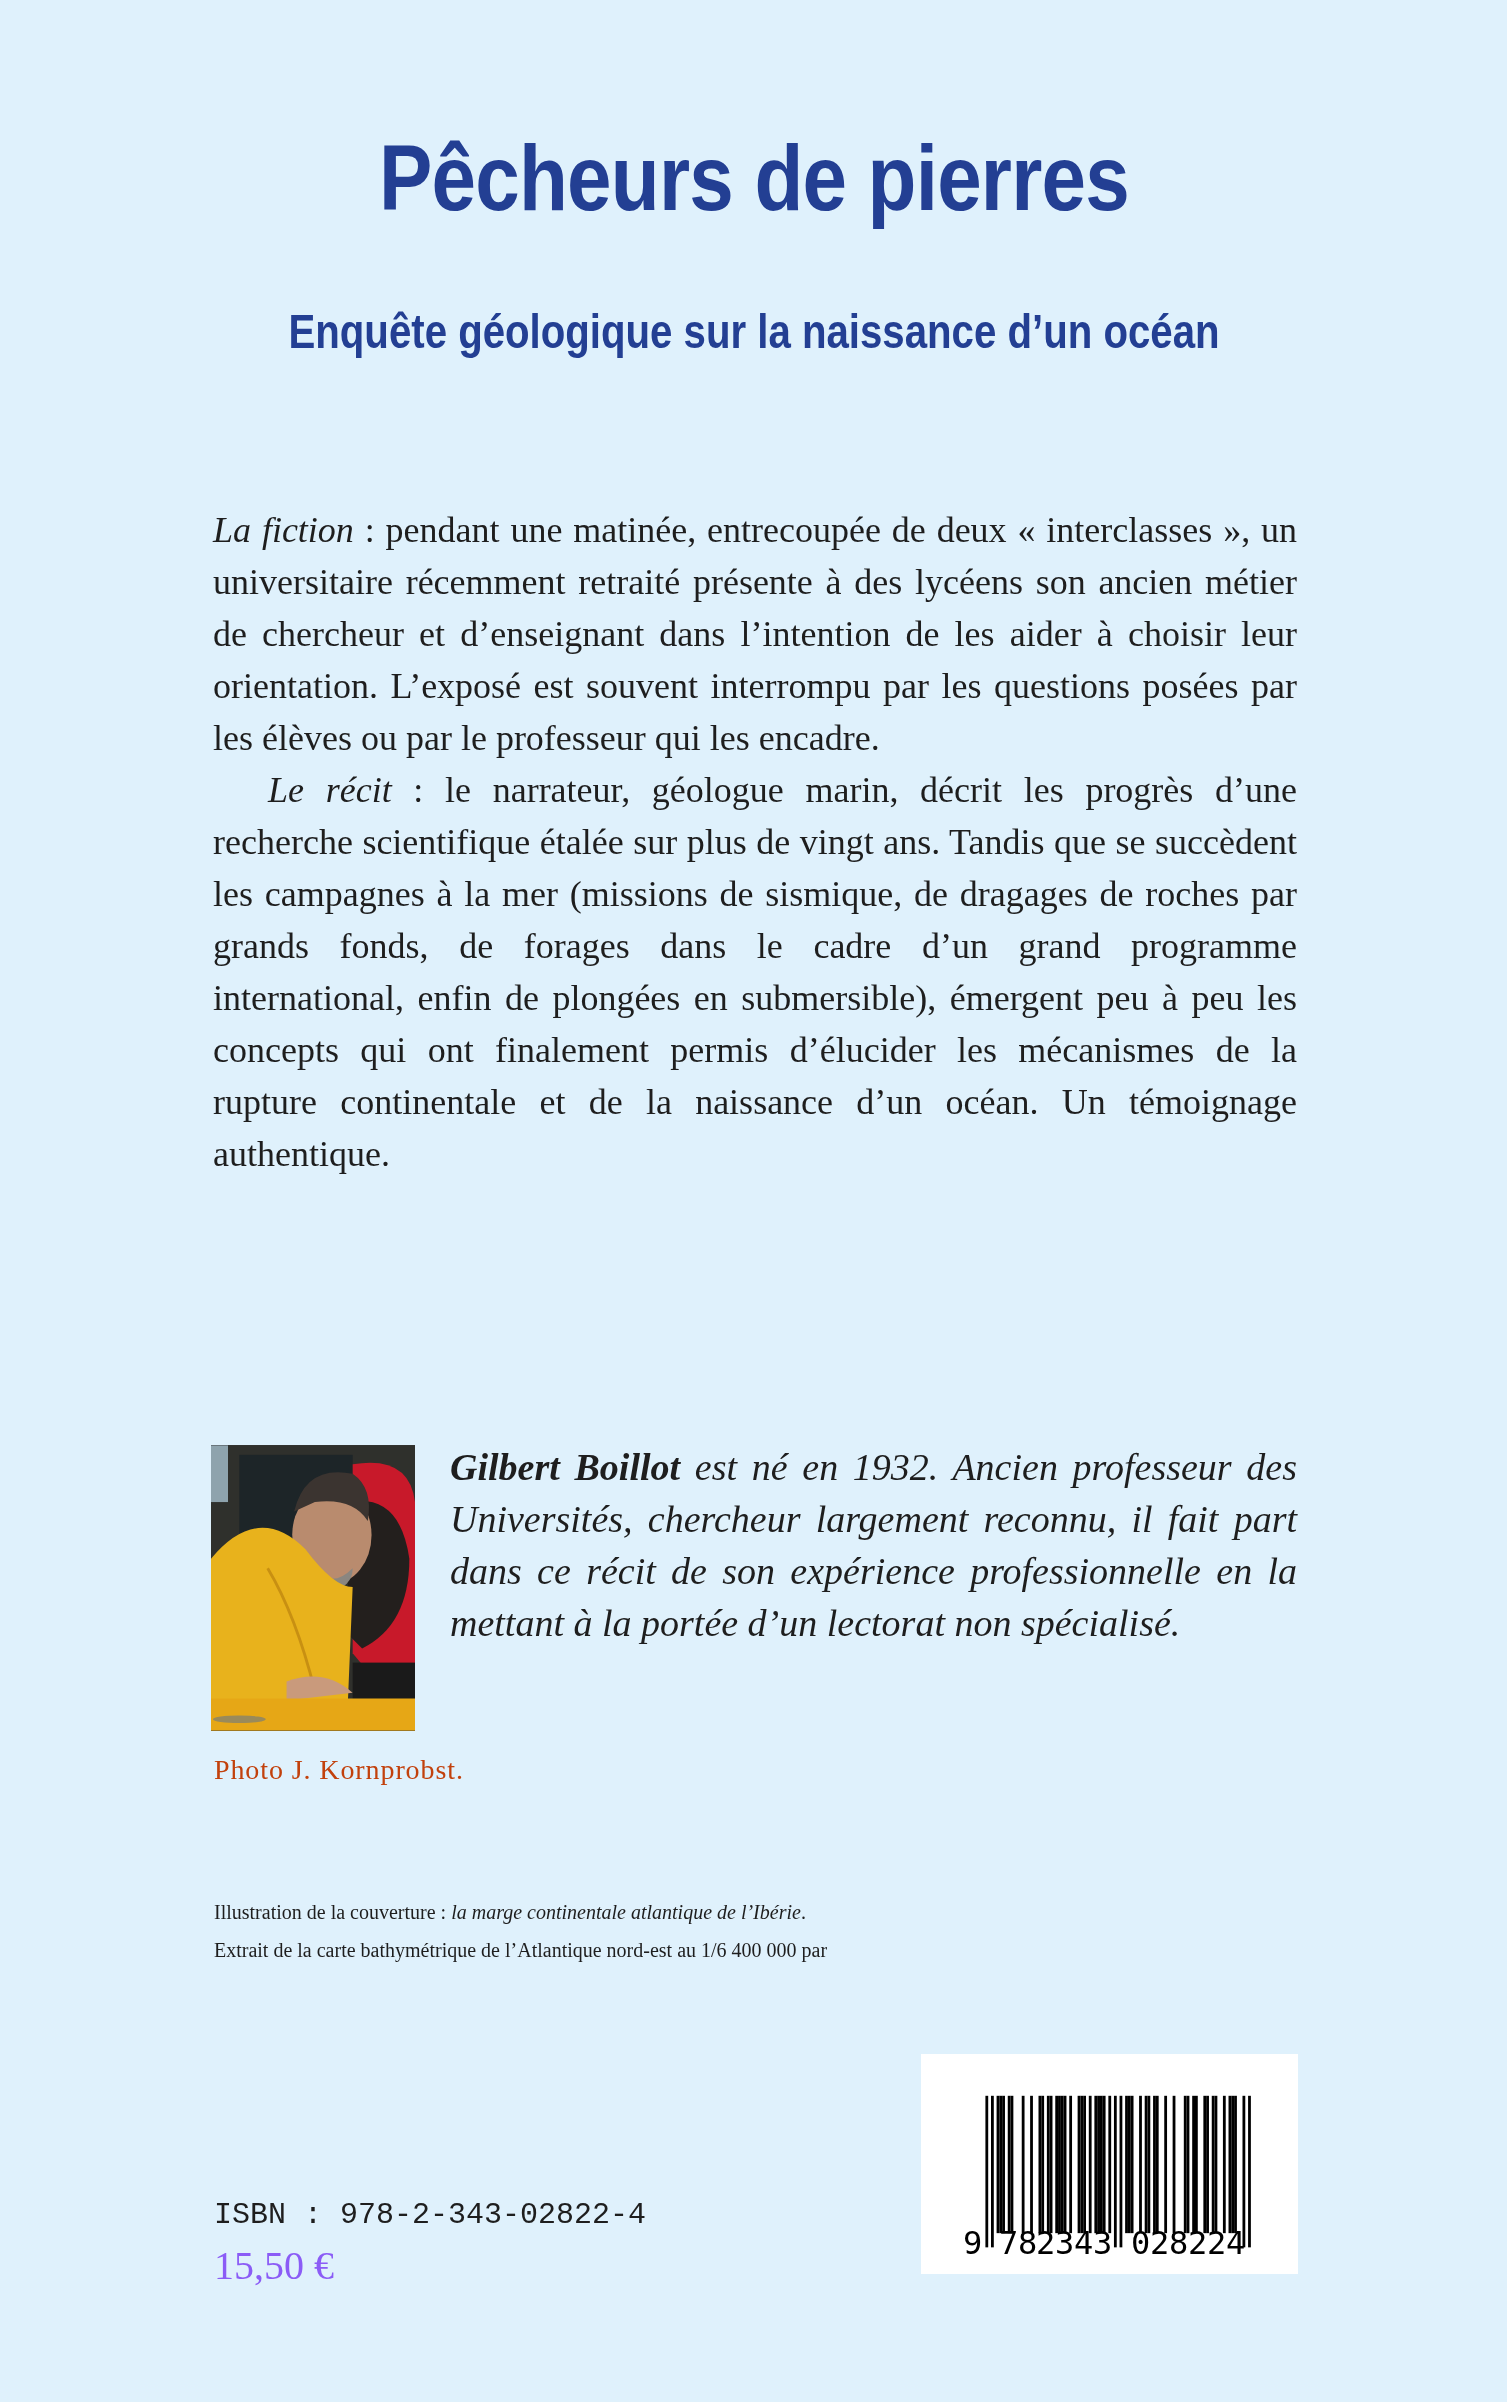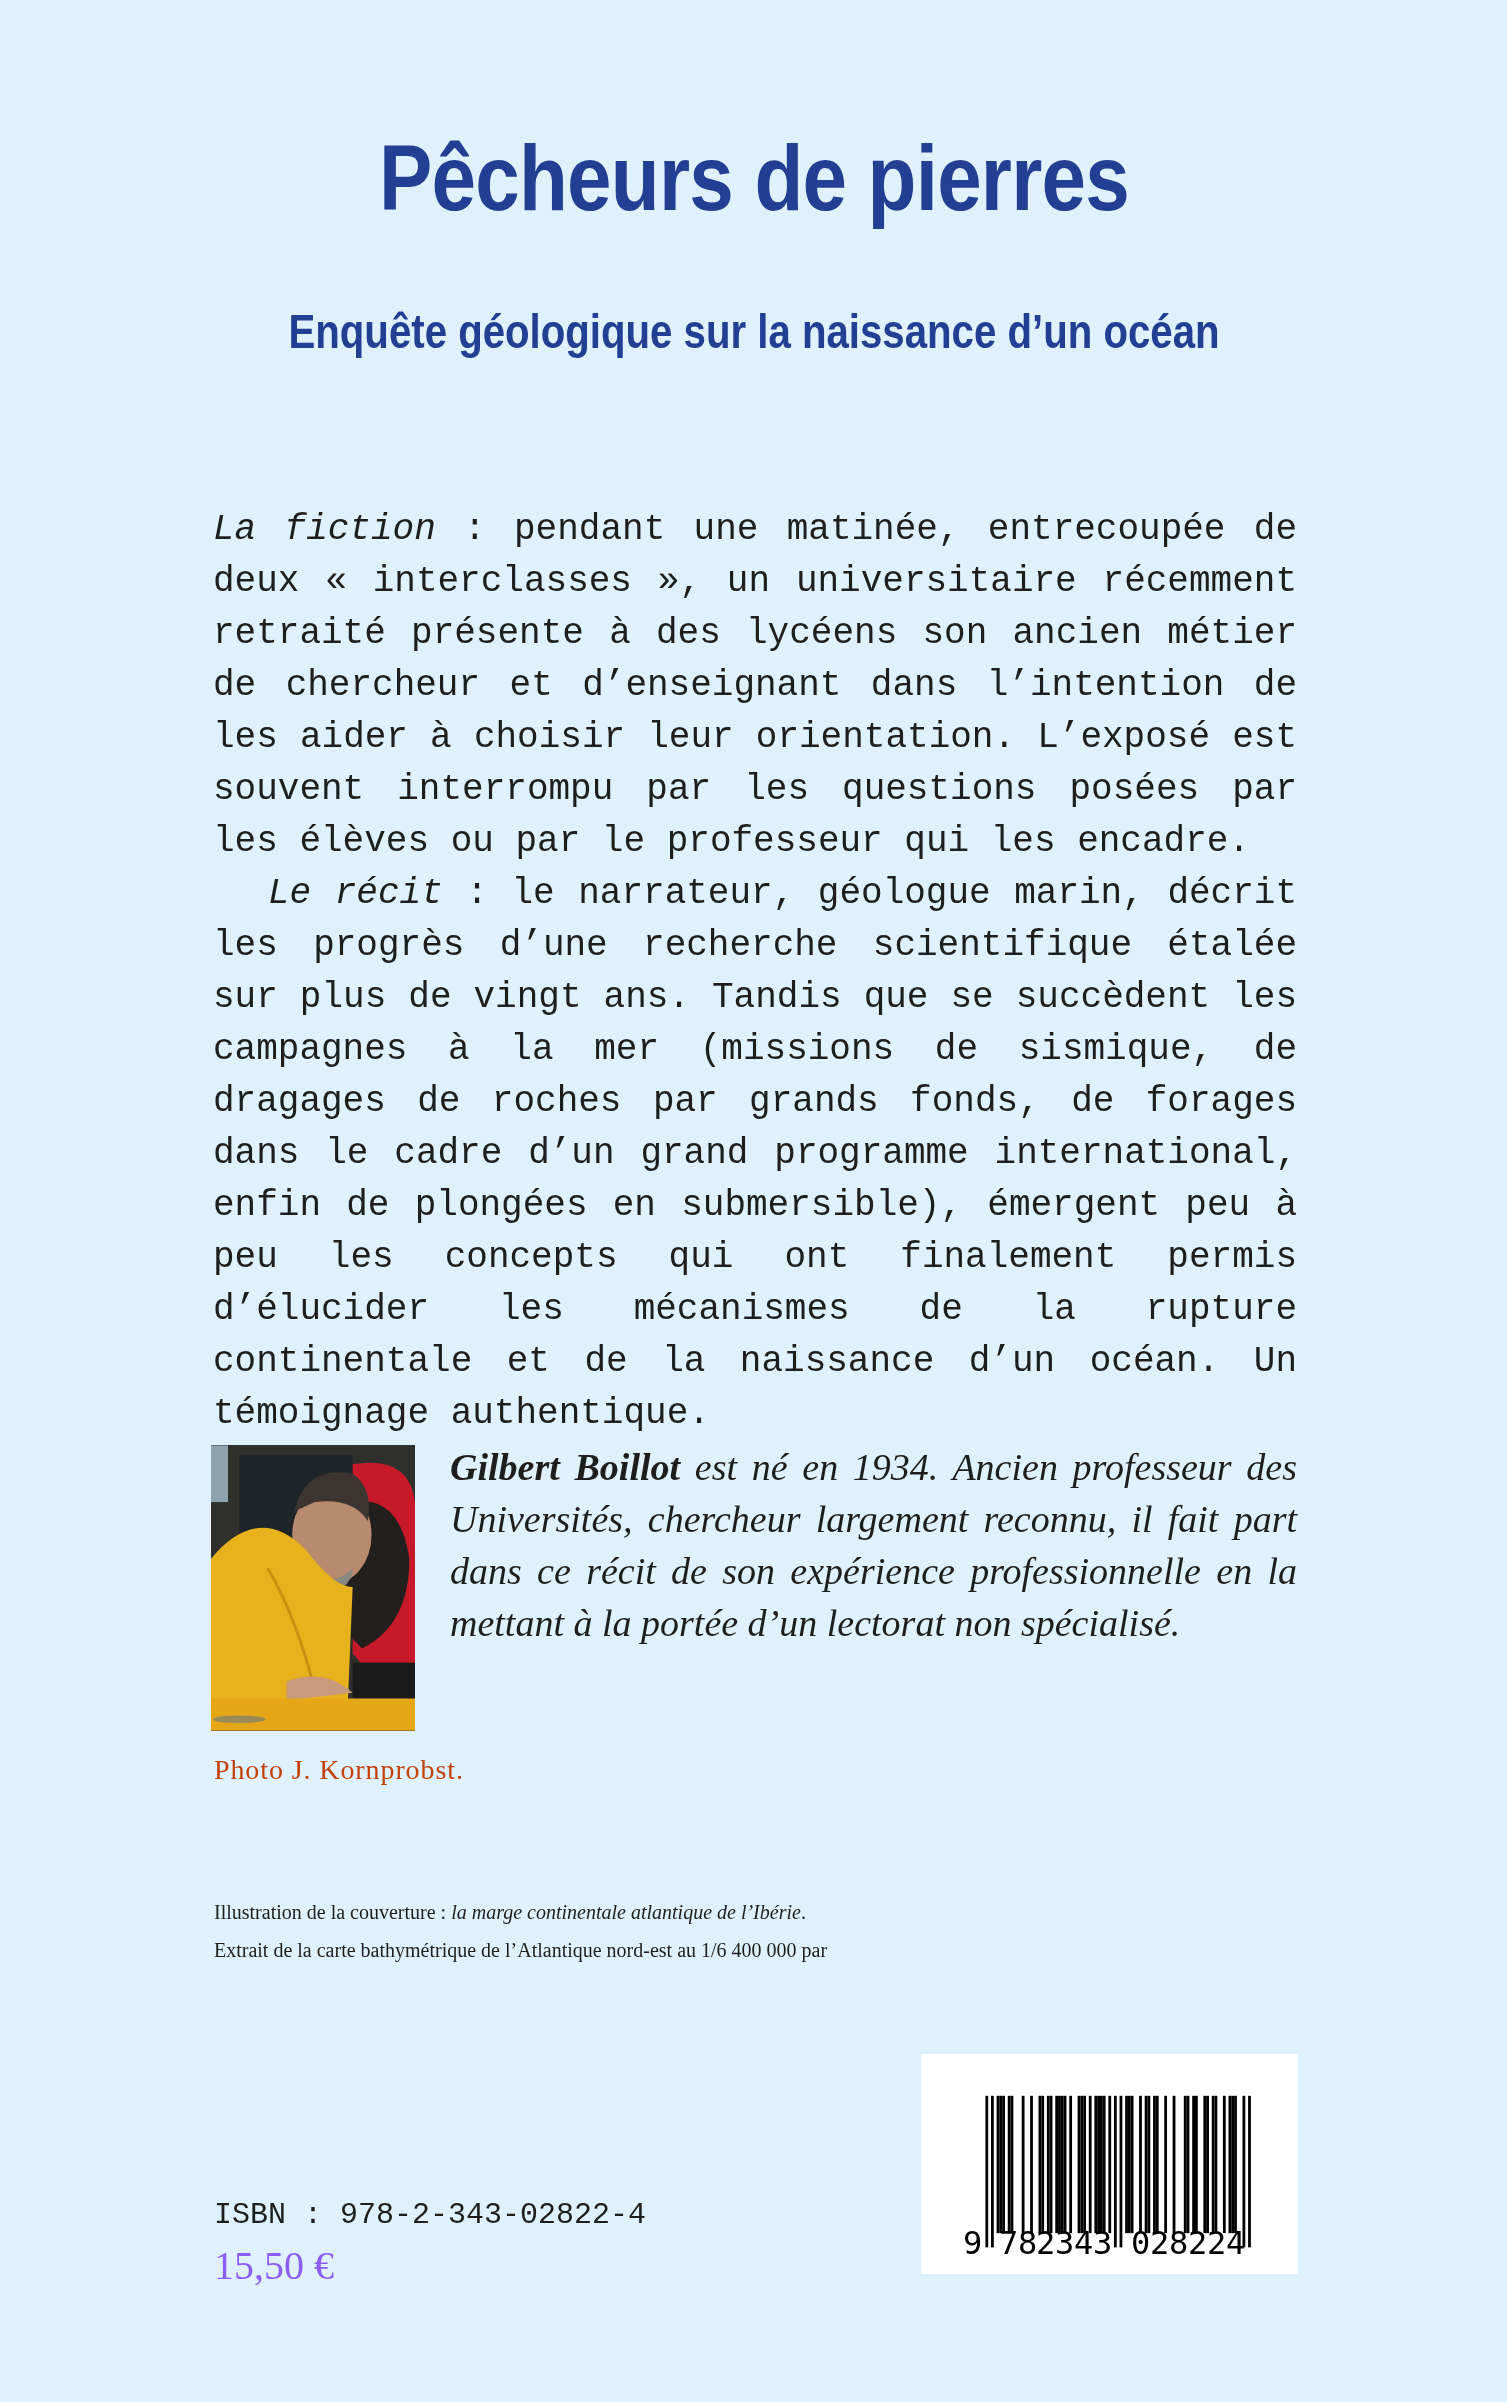--- a/index.html
+++ b/index.html
@@ -26,21 +26,20 @@
       font-family: "Liberation Sans", "DejaVu Sans", sans-serif;
       font-size: 49px; line-height: 61px;
       color: #233f93;
       transform: scaleX(0.82);
     }
     .blurb {
       position: absolute; left: 213px; width: 1084px; top: 504px;
       font-size: 36px; line-height: 52px;
       text-align: justify;
       color: #1e1e1e;
-      font-family: Liberation Mono, monospace;
     }
     .blurb p { text-indent: 0; }
     .blurb p.indent { text-indent: 55px; }
     .blurb .lead { font-style: italic; }
     .photo {
       position: absolute; left: 211px; top: 1445px;
       width: 204px; height: 286px;
       overflow: hidden;
       background: #3a3a36;
     }
@@ -114,21 +113,21 @@
     <path d="M98 110 Q120 160 150 130 Q150 150 125 155 Q100 150 98 110 Z" fill="#8a8680"></path>
     <path d="M0 120 Q50 60 100 110 Q130 150 150 150 L145 270 L0 290 Z" fill="#e8b21c"></path>
     <path d="M60 130 Q90 180 110 260" stroke="#c89012" stroke-width="3" fill="none"></path>
     <path d="M80 250 Q120 235 150 262 L80 270 Z" fill="#c99a7c"></path>
     <rect x="0" y="268" width="216" height="34" fill="#e6a716"></rect>
     <ellipse cx="30" cy="290" rx="28" ry="4" fill="#9a8a5a"></ellipse>
   </svg>
 </div>
 <div class="photo-credit">Photo J. Kornprobst.</div>
 
-<div class="bio"><span class="author-name">Gilbert Boillot</span><span> est né en 1934. Ancien professeur des Universités, chercheur largement reconnu, il fait part dans ce récit de son expérience professionnelle en la mettant à la portée d’un lectorat non spécialisé.</span></div>
+<div class="bio"><span class="author-name">Gilbert Boillot</span><span> est né en 1932. Ancien professeur des Universités, chercheur largement reconnu, il fait part dans ce récit de son expérience professionnelle en la mettant à la portée d’un lectorat non spécialisé.</span></div>
 
 <div class="cover-credit">
   <div><span>Illustration de la couverture : </span><span class="it">la marge continentale atlantique de l’Ibérie</span><span>.</span></div>
   <div>Extrait de la carte bathymétrique de l’Atlantique nord-est au 1/6 400 000 par</div>
 </div>
 
 <div class="isbn">ISBN : 978-2-343-02822-4</div>
 <div class="price">15,50 €</div>
 
 <div class="barcode-box">

